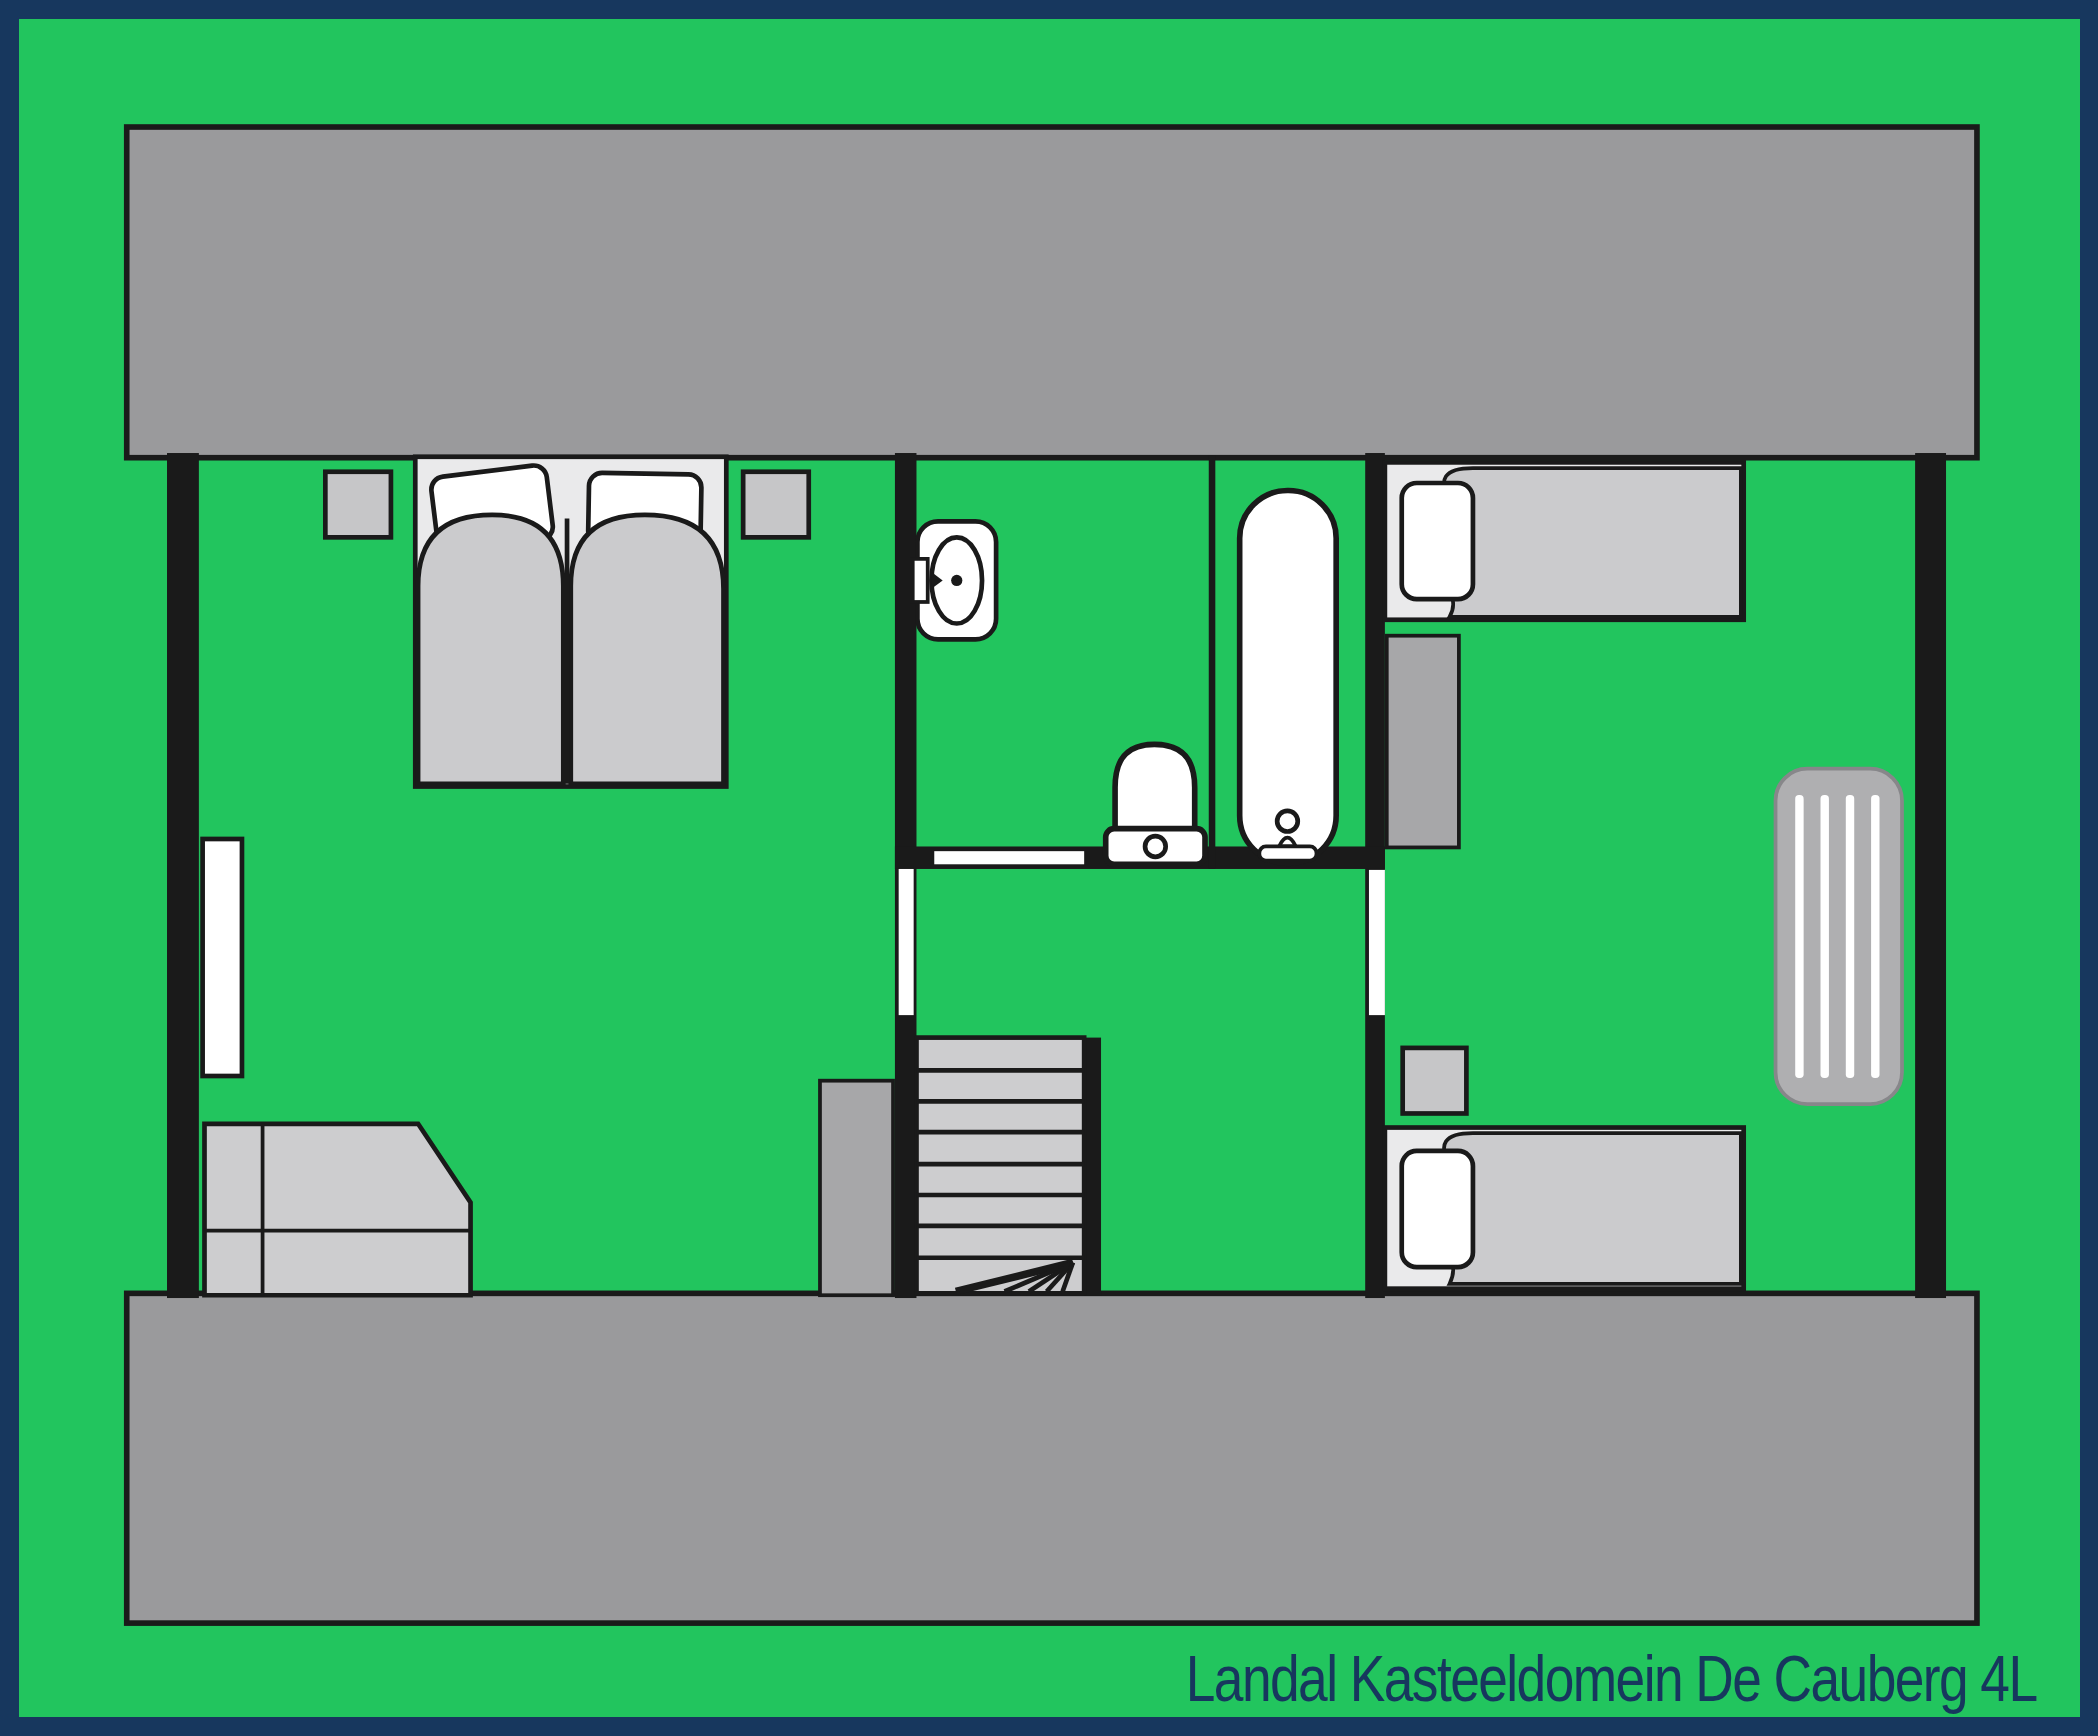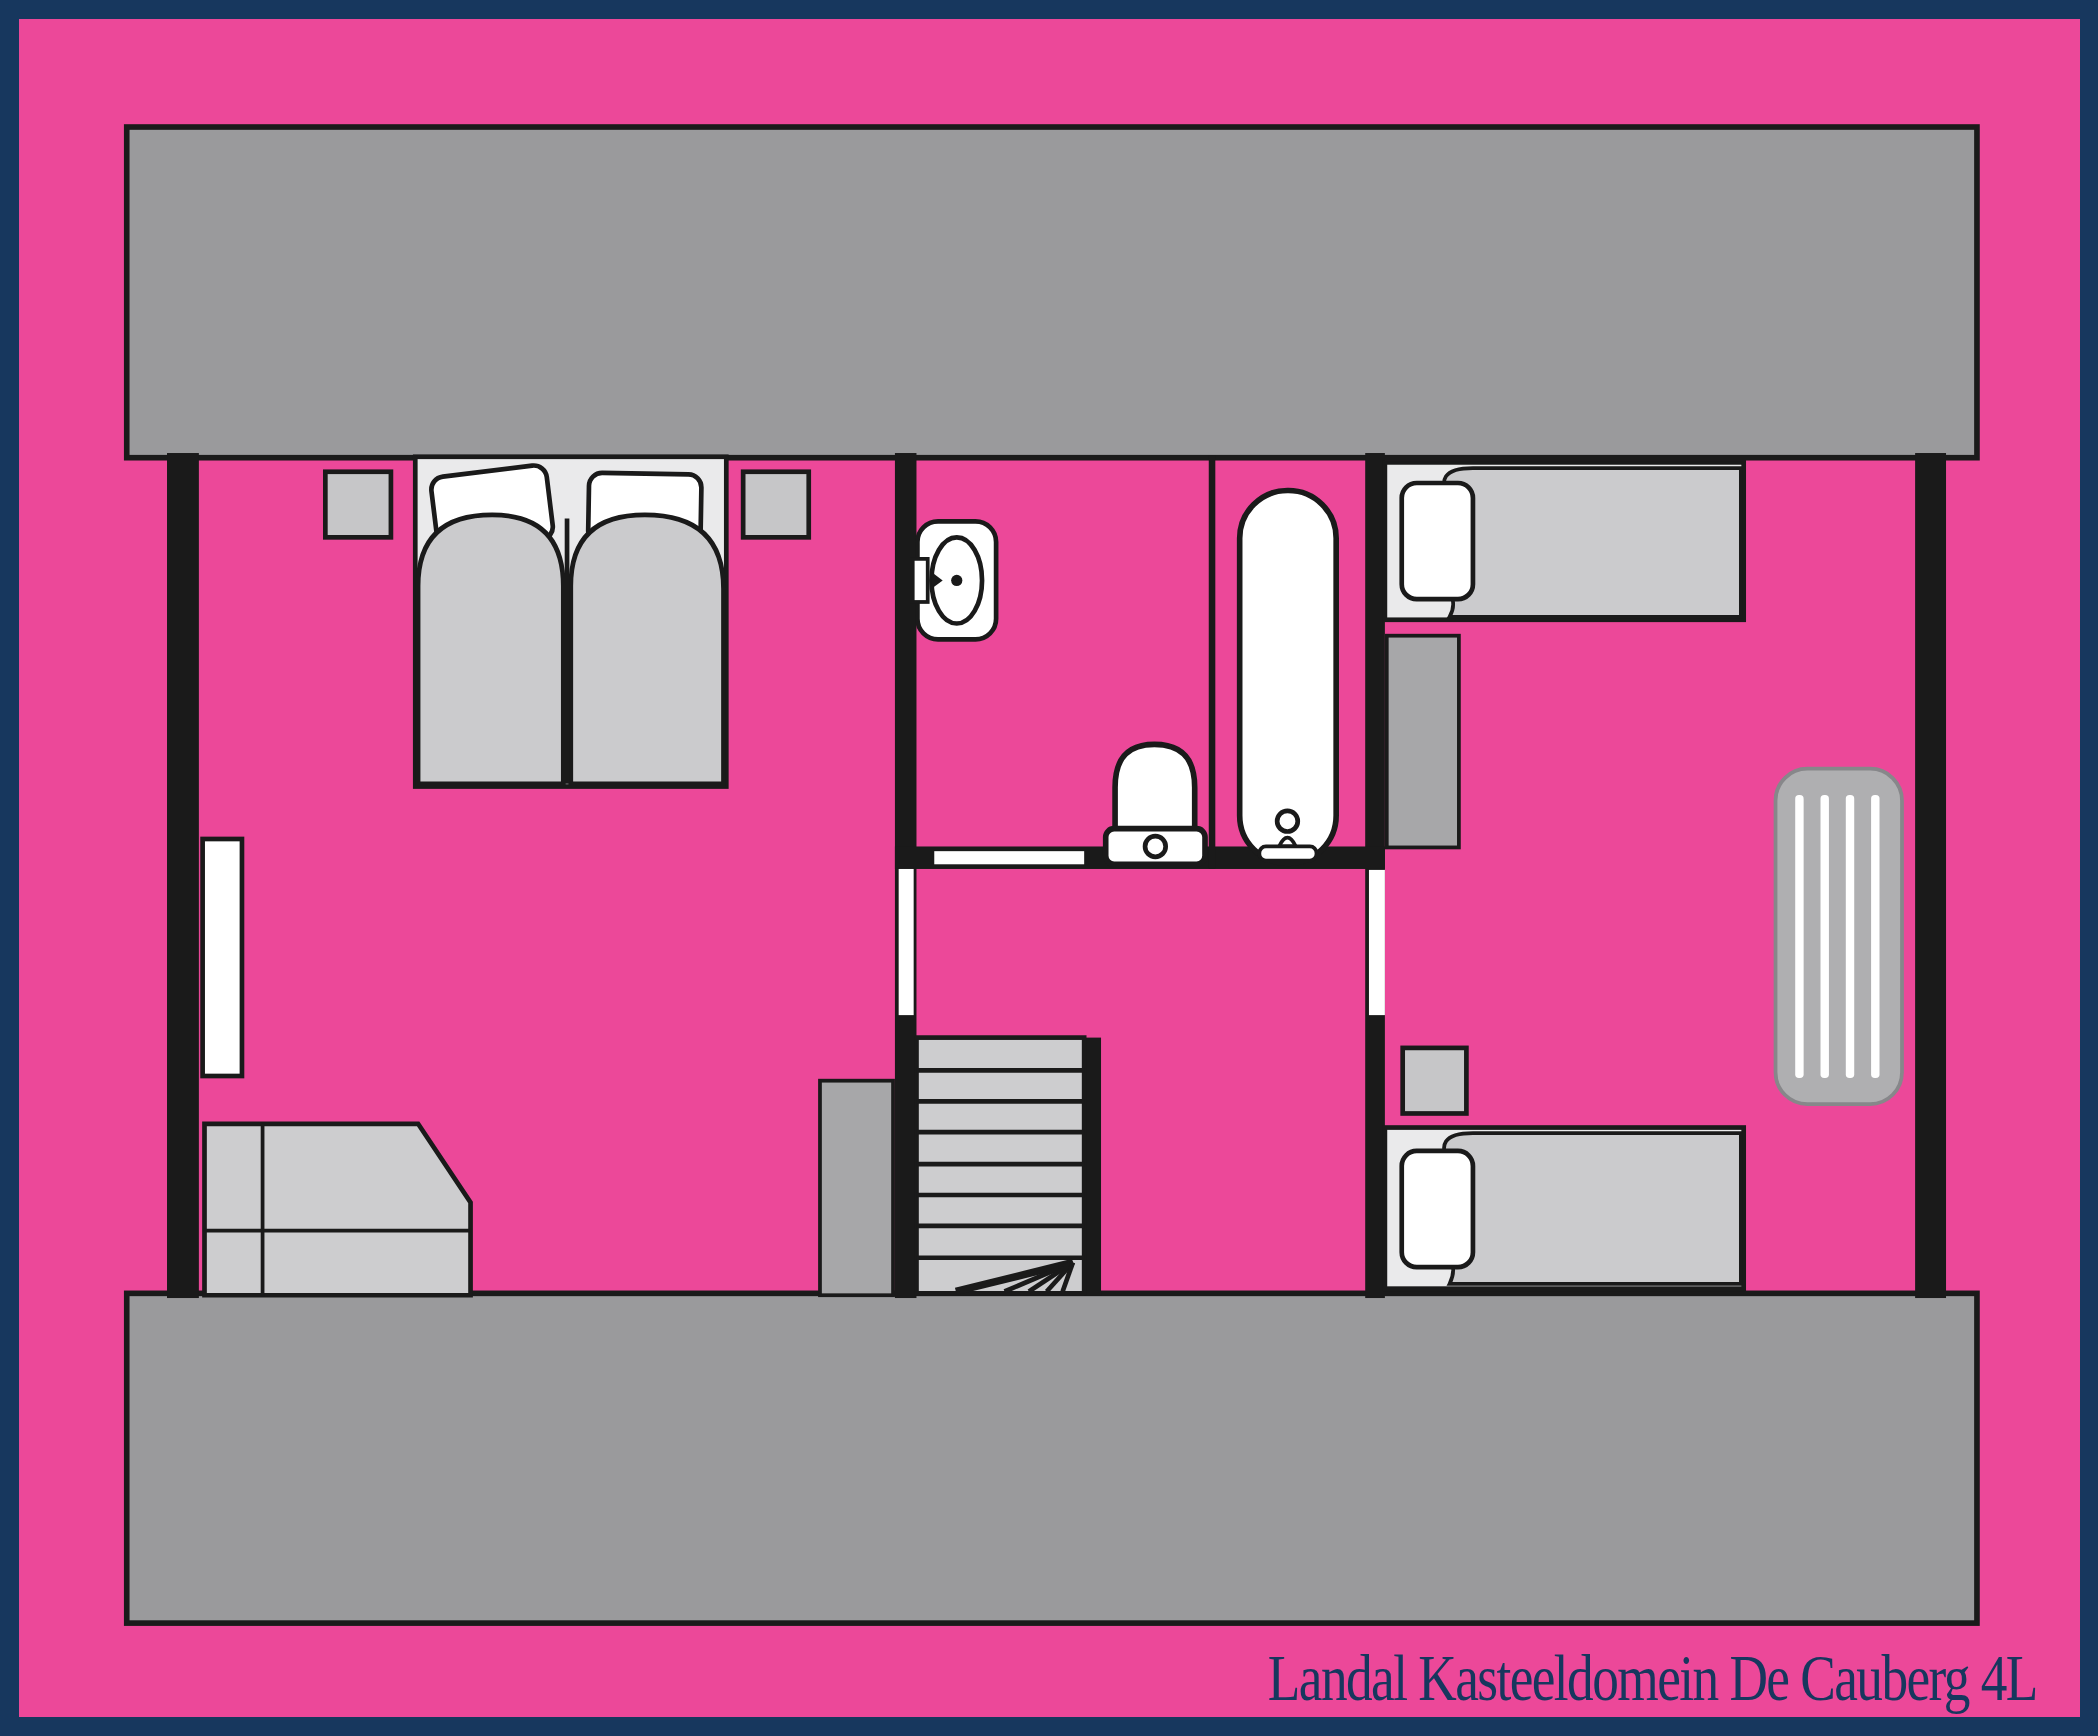--- a/index.html
+++ b/index.html
@@ -1,23 +1,23 @@
 <!DOCTYPE html>
 <html style="font-size:15px"><head>
 <meta charset="utf-8">
 <style>
   html,body{margin:0;padding:0;background:#ffffff;}
   #frame{
     position:relative;
     width:2099px;height:1736px;
     box-sizing:border-box;
     border:19px solid #17375E;
-    background:#ec4899;
+    background:#22c55e;
     overflow:hidden;
-    font-family:Liberation Serif, serif;
+    font-family:Liberation Sans, sans-serif;
   }
   #plan-svg{position:absolute;left:0;top:0;}
   #plan-title{
     position:absolute;
     top:1619px;
     right:43px;
     height:81px;
     line-height:81px;
     font-size:65px;
     font-weight:500;

